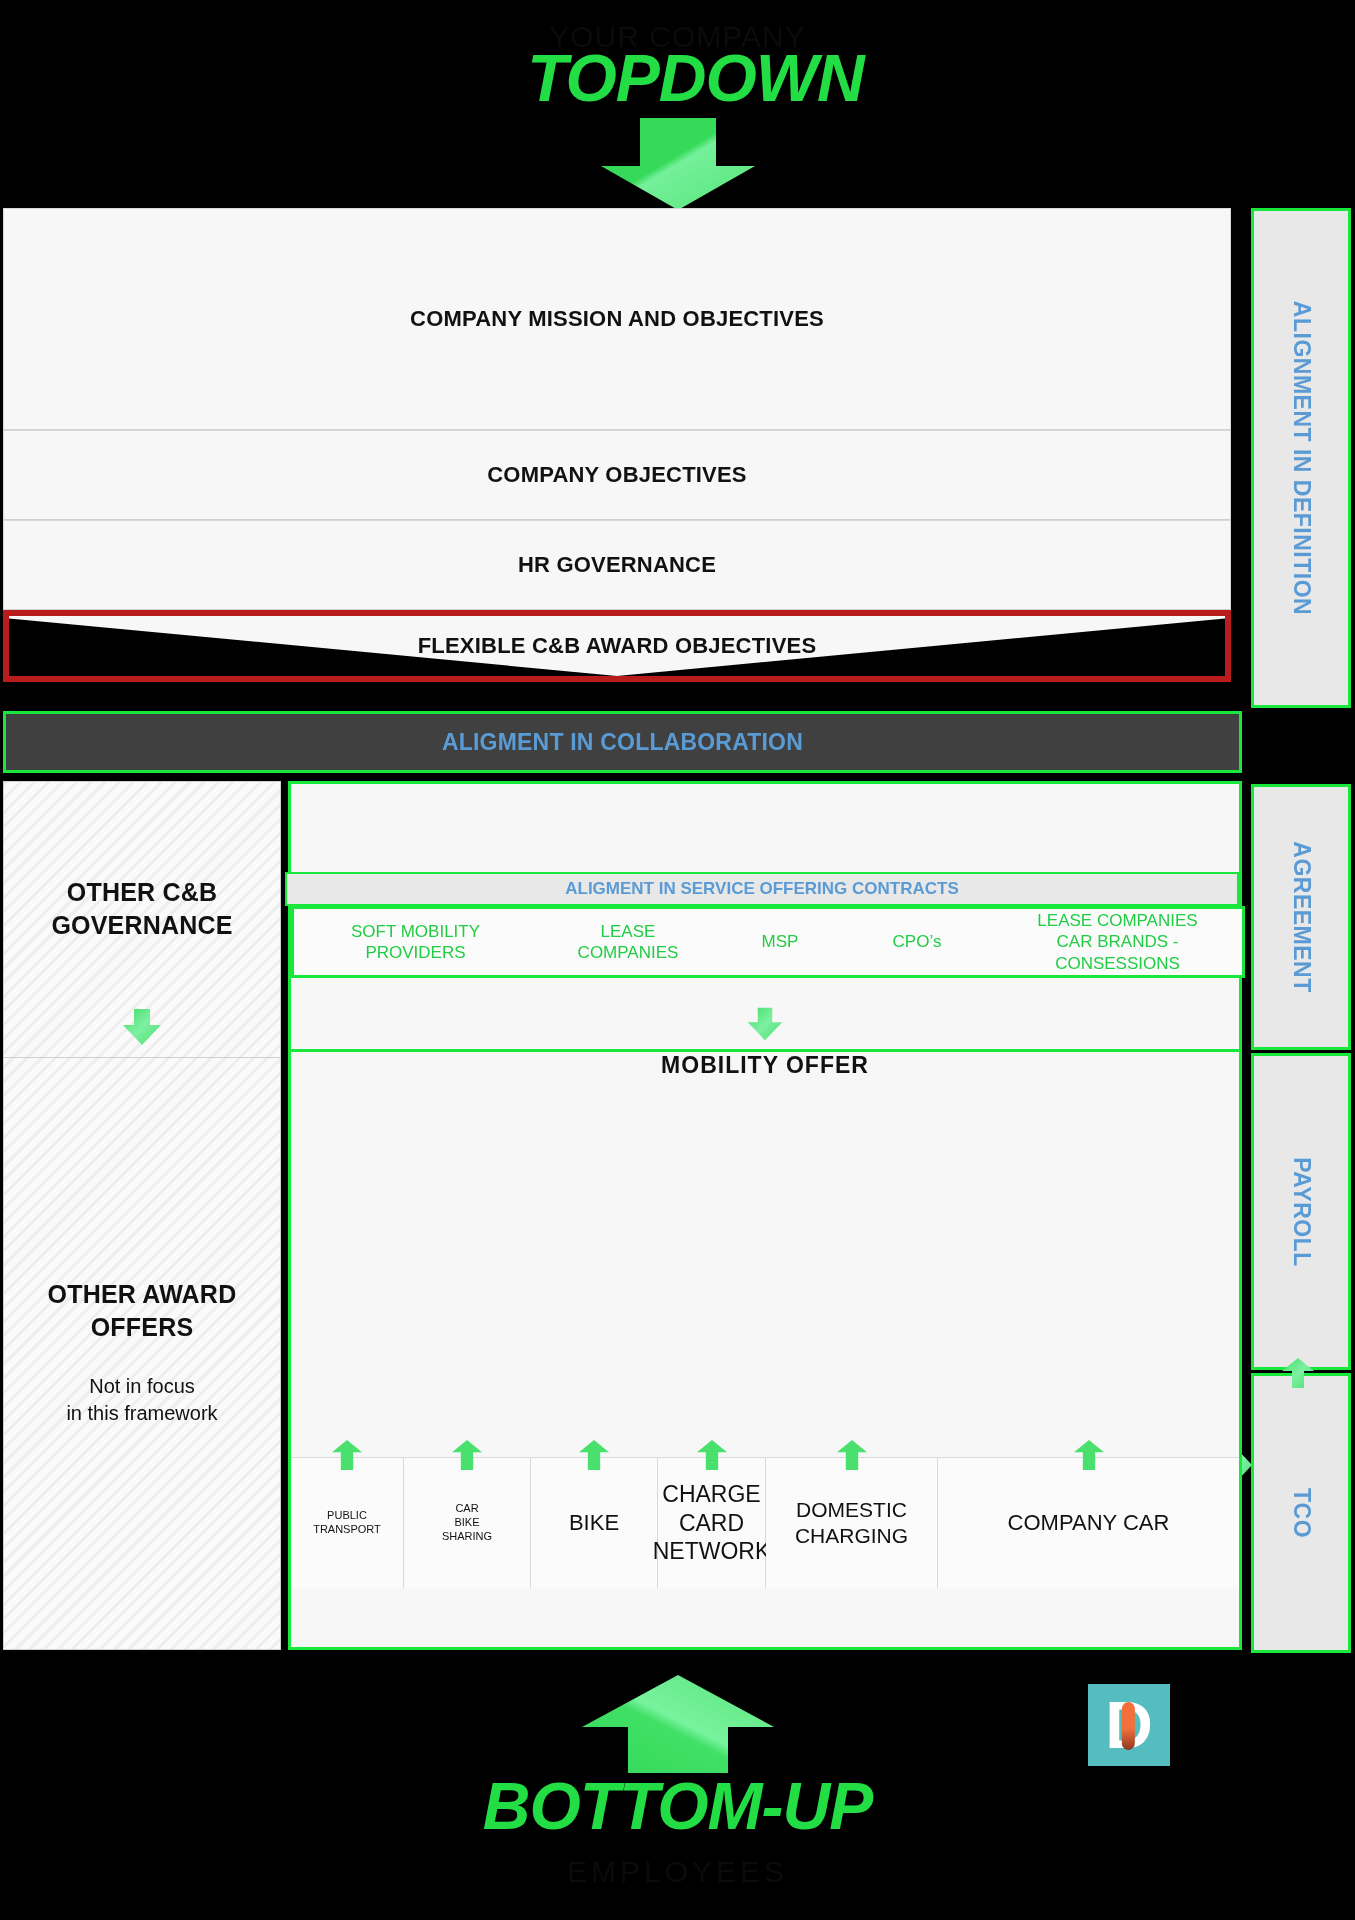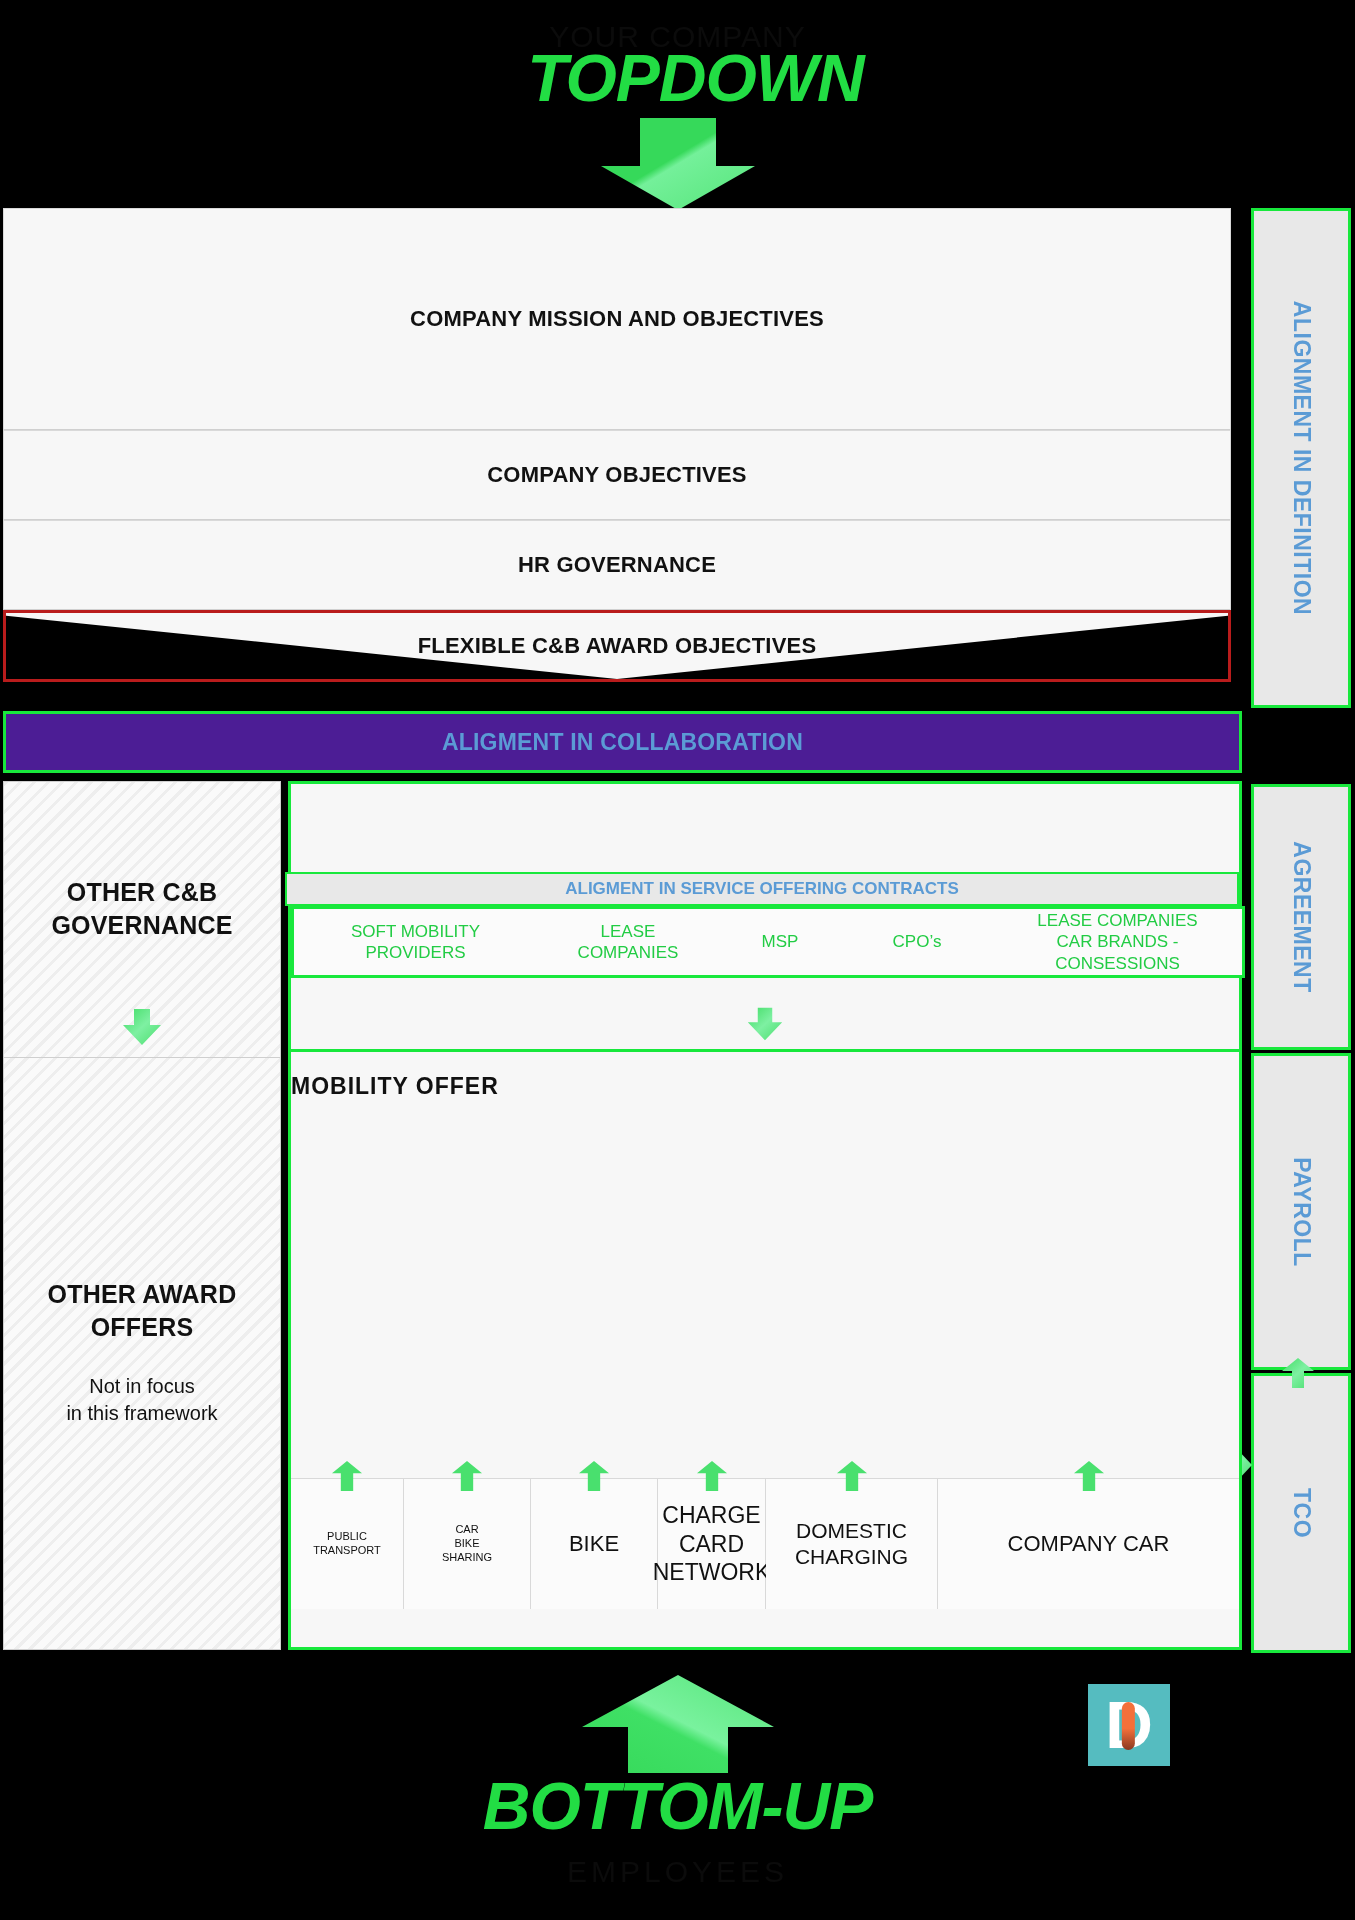--- a/index.html
+++ b/index.html
@@ -42,34 +42,34 @@
     text-align:center;
   }
   .trow-mission { height:222px; }
   .trow-objectives { height:90px; }
   .trow-hr { height:90px; }
 
   
   .trow-flex {
     height:72px;
     background:#000;
-    border:3px solid #b91c1c;
+    border:6px solid #b91c1c;
     position:relative; overflow:hidden;
   }
   .chevron-white {
     position:absolute; left:0; top:0; width:100%; height:100%;
     background:#f7f7f7;
     clip-path: polygon(0 0, 100% 0, 100% 4%, 50% 100%, 0 4%);
   }
   .trow-flex .lbl { position:relative; z-index:3; width:100%; }
 
   
   .collab-band {
     position:absolute; left:3px; top:711px; width:1239px; height:62px;
-    background:#4c1d95;
+    background:#404040;
     border:3px solid #18e83c;
     display:flex; align-items:center; justify-content:center;
   }
   .collab-band .lbl {
     font-size:23px; font-weight:700; color:#5b9bd5; letter-spacing:0.2px;
   }
 
   
   .side { position:absolute; background:#e8e8e8; border:3px solid #18e83c; }
   .side .vtext {
@@ -127,22 +127,21 @@
     position:relative; width:100%; height:268px;
     border-bottom:3px solid #18e83c;
     display:flex; align-items:center; justify-content:center;
   }
   .mid-gov .lbl { font-size:23px; font-weight:700; color:#111; }
   .mid-gov .gov-arrow { position:absolute; left:50%; transform:translateX(-50%); bottom:8px; }
 
   .mid-offer {
     position:relative; width:100%; height:406px;
     border-bottom:1px solid #d9d9d9;
-    display:flex; align-items:flex-start; 
-    margin-top:21px;
+    display:flex; align-items:flex-start; justify-content:center;
   }
   .mid-offer .lbl { font-size:23px; font-weight:700; color:#111; letter-spacing:1px; }
 
   
   .tiles { position:relative; display:flex; width:100%; height:130px; background:#fbfbfb; }
   .tile {
     position:relative; flex:0 0 auto;
     border-right:1px solid #d9d9d9;
     background:#fbfbfb;
     display:flex; align-items:center; justify-content:center;

